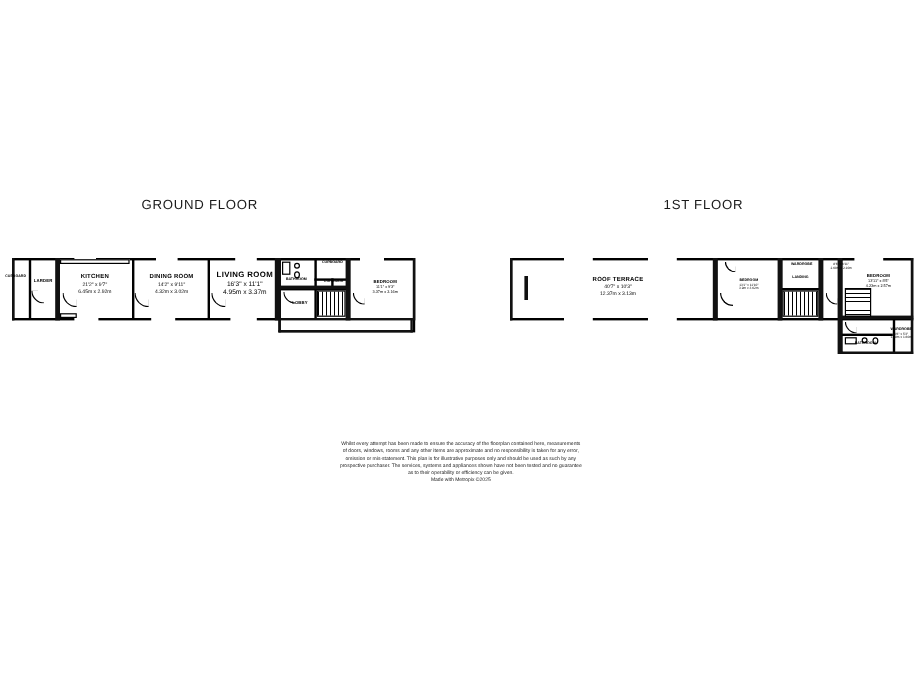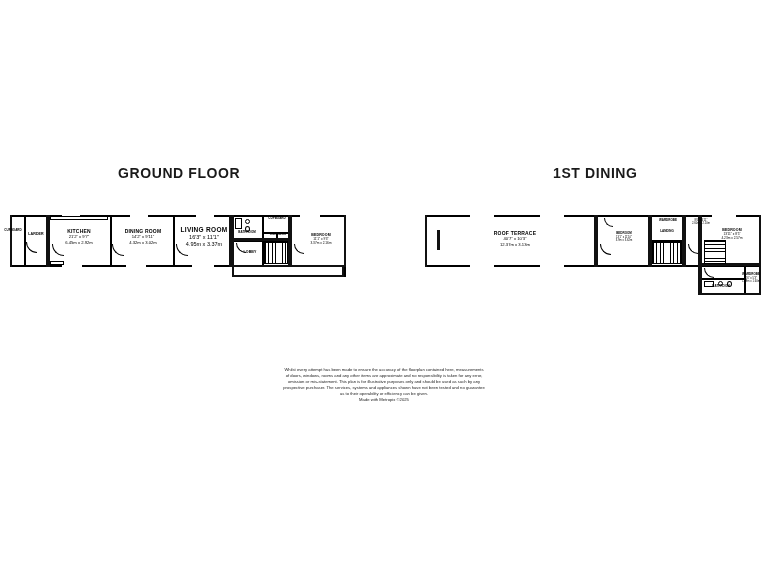--- a/index.html
+++ b/index.html
@@ -16,22 +16,22 @@
     overflow: hidden;
   }
   .stage {
     position: absolute;
     left: 0; top: 0;
     width: 768px;
     height: 576px;
   }
   .floor-title {
     position: absolute;
-    font-size: 14px;
-    font-weight: bold;
+    font-size: 11px;
+    font-weight: normal;
     letter-spacing: 0.6px;
     color: #1a1a1a;
     white-space: nowrap;
   }
   #ground-title { left: 118px; top: 165px; }
   #first-title  { left: 553px; top: 165px; }
 
   
   .plan {
     position: absolute;
@@ -148,21 +148,21 @@
     color: #222222;
   }
   #disclaimer div { white-space: normal; }
 </style>
 </head>
 <body>
 
 <div class="stage">
 
   <div class="floor-title" id="ground-title">GROUND FLOOR</div>
-  <div class="floor-title" id="first-title">1ST DINING</div>
+  <div class="floor-title" id="first-title">1ST FLOOR</div>
 
   <div class="plan" id="ground-plan"></div>
   <div class="plan" id="ground-plan-step"></div>
 
   <div class="gap" style="left:234px; top:217px; width:110px; height:48px;"></div>
   <div class="wall wall-h" style="left:234px; top:215px; width:110px;"></div>
 
   <div class="wall wall-v" style="left:24px;  top:216px; height:50px;"></div>
   <div class="wall wall-v" style="left:48px;  top:216px; height:50px;"></div>
   <div class="wall wall-v" style="left:110px; top:216px; height:50px;"></div>

